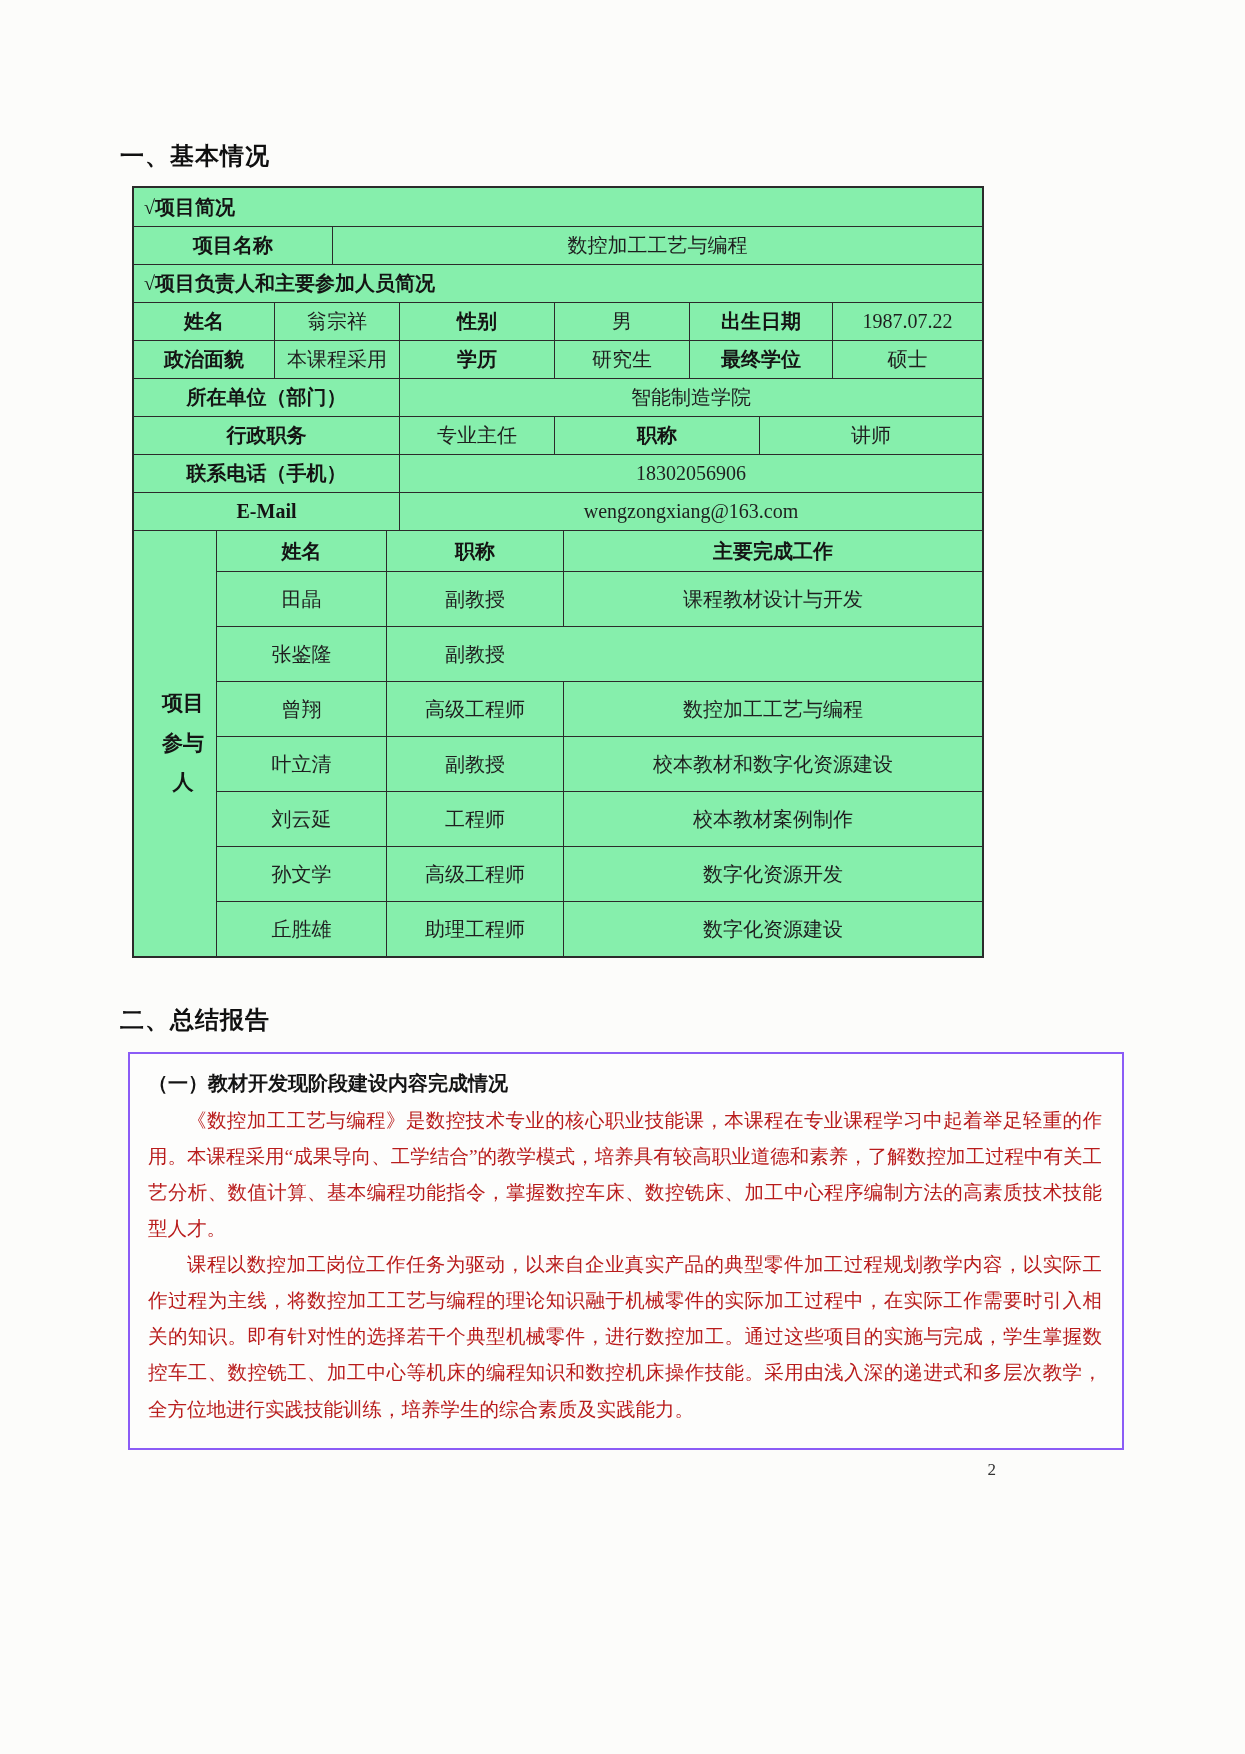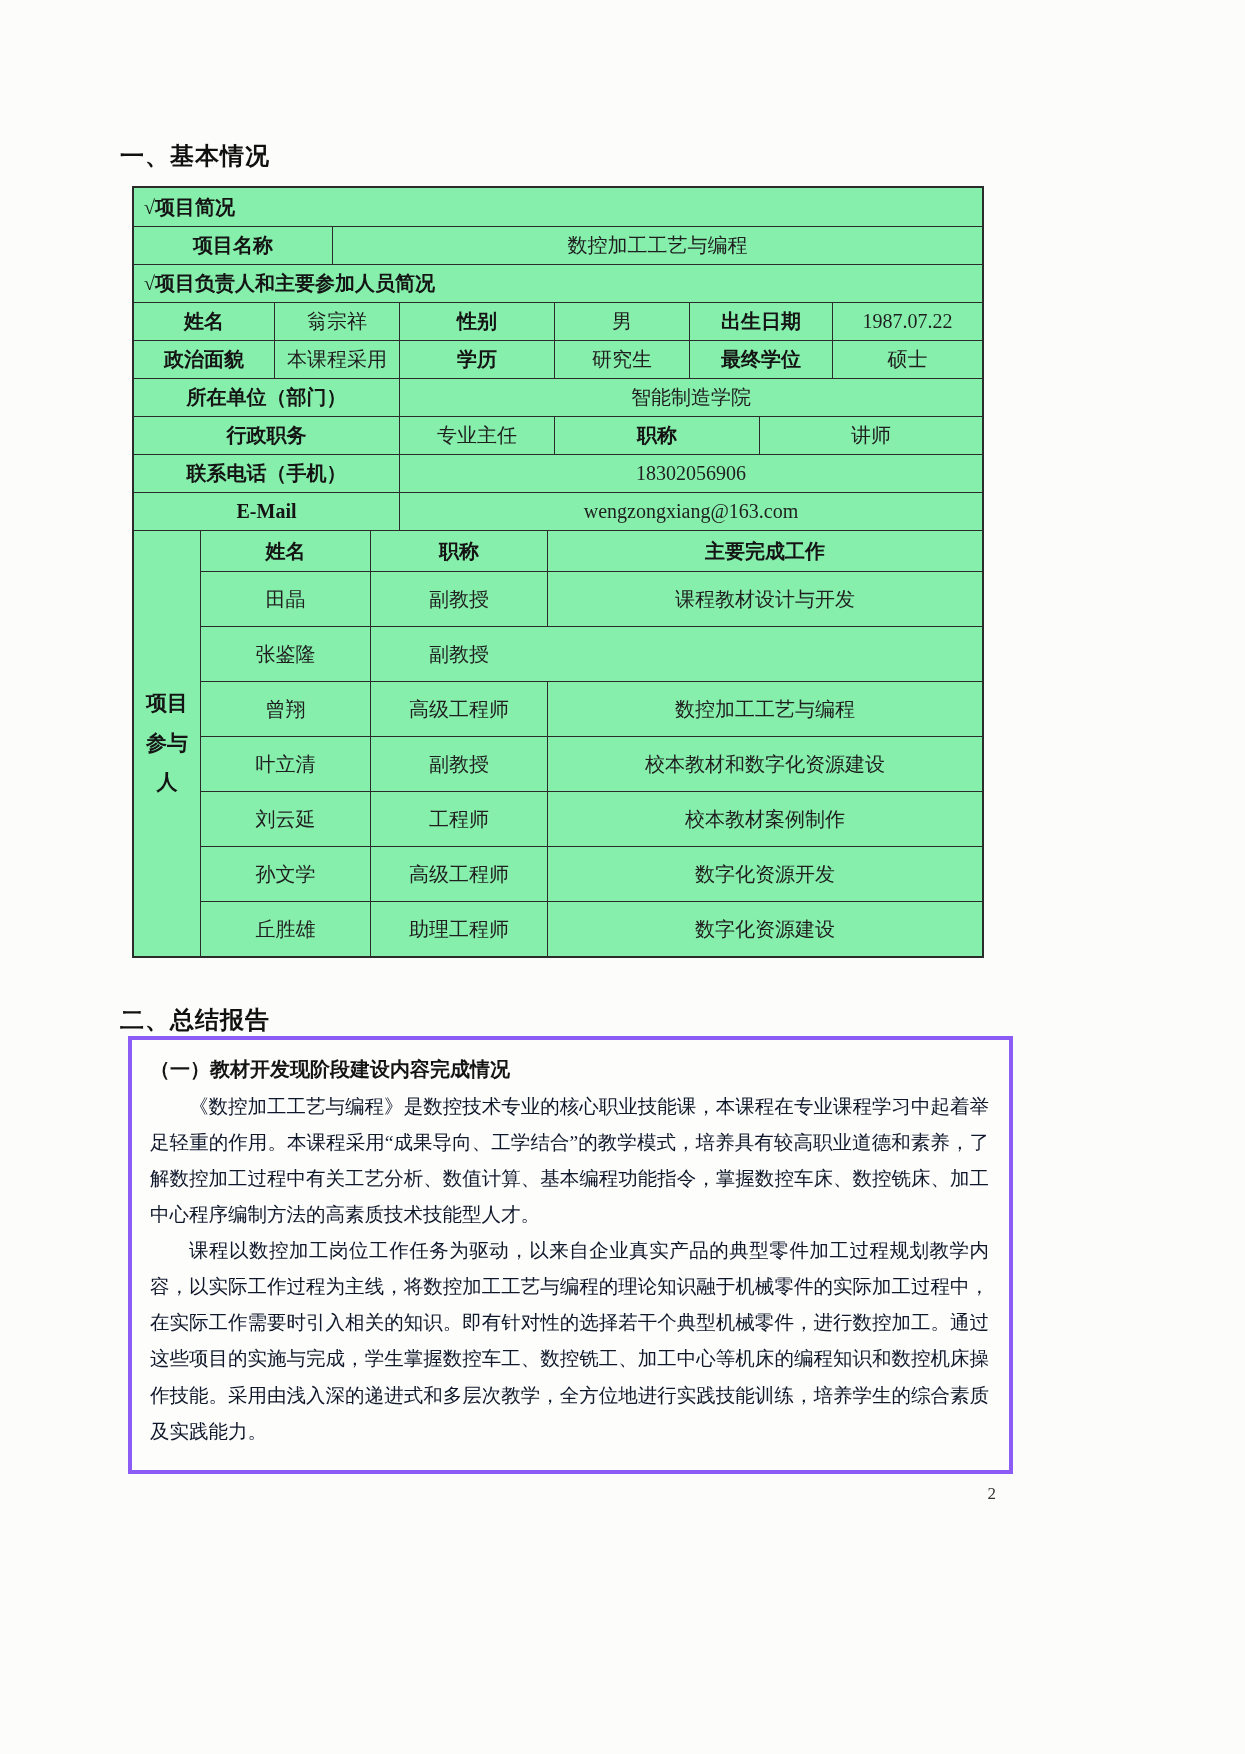--- a/index.html
+++ b/index.html
@@ -32,42 +32,42 @@
   }
   .cell:first-child { border-left:none; }
   .h38 { height:38px; }
   .bold { font-weight:700; color:#141414; }
   .leftal { justify-content:flex-start; padding-left:10px; }
   .grow { flex:1 1 auto; }
   .c1{width:140px;} .c2{width:125px;} .c3{width:155px;} .c4{width:135px;} .c5{width:143px;}
   .c12{width:265px;} .cl2{width:198px;} .cz{width:205px;}
 
   
-  .vcell { width:66px; padding:0; }
+  .vcell { width:66px; padding:0;margin-left:16px; }
   .vtext { display:inline-block; width:2em; font-size:21px; font-weight:700; line-height:1.9; text-align:center; color:#141414; }
   .ptable { flex:1 1 auto; display:flex; flex-direction:column; border-left:1px solid #2b2b2b; }
   .prow { display:flex; border-top:1px solid #2b2b2b; }
   .prow:first-child { border-top:none; }
   .pcell {
     border-left:1px solid #2b2b2b;
     display:flex; align-items:center; justify-content:center;
     font-size:20px; text-align:center; padding:2px 8px; overflow:hidden;
   }
   .pcell:first-child { border-left:none; }
   .ph40 { height:40px; } .ph54 { height:54px; }
   .pname { width:169px; } .ptitle { width:177px; } .pwork { flex:1 1 auto; }
 
   
   .report-box {
-    border:4px solid #8b5cf6; background:#fdfdfc;
-    margin-left:8px; width:885px;
+    border:2px solid #8b5cf6; background:#fdfdfc;
+    margin-top:16px; margin-left:8px; width:996px;
     padding:16px 20px 20px 18px;
   }
   .report-sub { font-size:20px; font-weight:700; color:#141414; margin-bottom:6px; }
-  .rpara { font-size:19.5px; line-height:1.85; text-indent:2em; text-align:justify; color:#0f172a; }
+  .rpara { font-size:19.5px; line-height:1.85; text-indent:2em; text-align:justify; color:#b91c1c; }
   .page-num { width:868px; margin-left:8px; margin-top:10px; text-align:right; font-size:17px; color:#333; }
 </style>
 </head>
 <body>
 
 <div class="page">
 
   <h1 class="sec-title">一、基本情况</h1>
 
   <div class="form-table">

